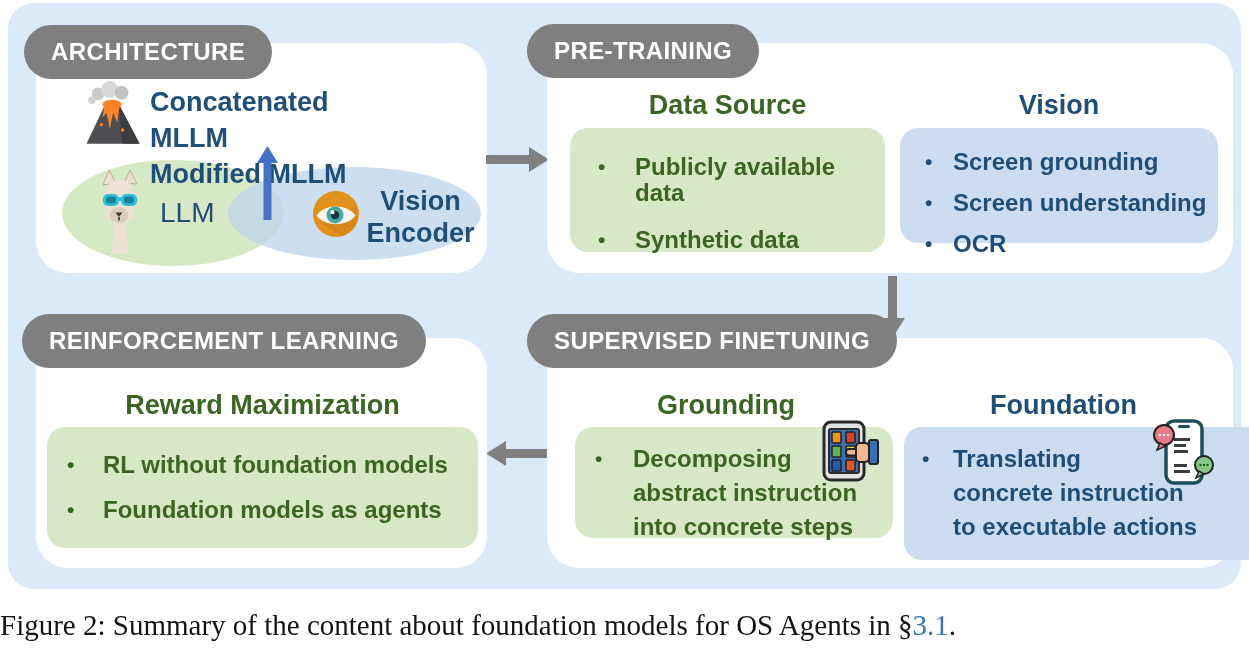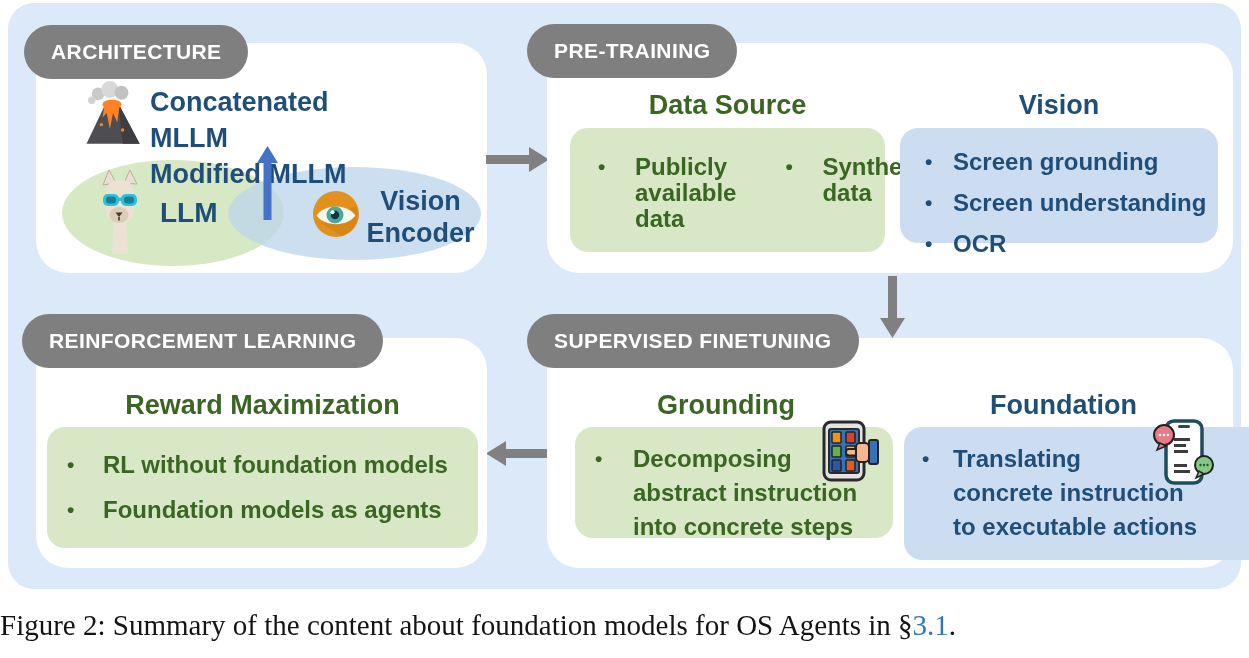--- a/index.html
+++ b/index.html
@@ -16,40 +16,40 @@
          font-family:"Liberation Sans",sans-serif;overflow:hidden;}
   .bg{position:absolute;left:8px;top:3px;width:1233px;height:586px;
       background:var(--diagram-bg);border-radius:26px;}
   .panel{position:absolute;background:var(--panel-bg);border-radius:32px;}
   .p-arch{left:36px;top:43px;width:451px;height:230px;}
   .p-pre{left:547px;top:43px;width:686px;height:230px;}
   .p-rl{left:36px;top:338px;width:451px;height:230px;}
   .p-sft{left:547px;top:338px;width:686px;height:230px;}
   .pill{position:absolute;height:54px;background:var(--pill-bg);color:var(--pill-text);
         border-radius:27px;display:flex;align-items:center;justify-content:center;
-        font-weight:700;font-size:21px;letter-spacing:.4px;padding:0 27px;white-space:nowrap;}
+        font-weight:700;font-size:24px;letter-spacing:.4px;padding:0 27px;white-space:nowrap;}
   .pill-arch{left:24px;top:25px;}
   .pill-pre{left:527px;top:24px;}
   .pill-rl{left:22px;top:314px;}
   .pill-sft{left:527px;top:314px;}
   .heading{position:absolute;font-weight:700;font-size:27px;text-align:center;line-height:30px;white-space:nowrap;}
   .hg{color:var(--green-heading);} .hb{color:var(--navy-heading);}
   .mllm-title{position:absolute;left:150px;top:84px;width:245px;text-align:left;
               font-weight:700;font-size:27px;line-height:36px;color:var(--navy-heading);}
   .ellipse{position:absolute;border-radius:50%;}
   .ell-llm{left:62px;top:160px;width:222px;height:106px;background:var(--green-ellipse);}
   .ell-vis{left:228px;top:167px;width:253px;height:93px;background:var(--blue-ellipse);}
-  .llm-label{position:absolute;left:160px;top:197px;font-weight:700;font-size:28px;color:var(--navy-heading);}
+  .llm-label{position:absolute;left:160px;top:197px;font-weight:400;font-size:28px;color:var(--navy-heading);}
   .vis-label{position:absolute;left:363px;top:185px;width:115px;text-align:center;
              font-weight:700;font-size:27px;line-height:32px;color:var(--navy-heading);}
   .box{position:absolute;border-radius:18px;}
   .box-green{background:var(--green-box);}
   .box-blue{background:var(--blue-box);}
   .b-ds{left:570px;top:128px;width:315px;height:124px;padding:26px 0 0 0;box-sizing:border-box;
-        display:flex;flex-direction:row;gap:21px;}
+        display:flex;flex-direction:column;gap:21px;}
   .b-tasks{left:900px;top:128px;width:318px;height:115px;padding:17px 0 0 0;box-sizing:border-box;
         display:flex;flex-direction:column;gap:8px;}
   .b-rl{left:47px;top:427px;width:431px;height:121px;padding:25px 0 8px 0;box-sizing:border-box;
         display:flex;flex-direction:column;gap:19px;}
   .b-gr{left:567px;top:427px;width:318px;height:111px;padding:15px 0 0 0;box-sizing:border-box;margin-left:8px;}
   .b-nav{left:904px;top:427px;width:360px;height:133px;padding:15px 0 0 0;box-sizing:border-box;}
   .brow{display:flex;font-weight:700;font-size:24px;line-height:26px;}
   .brow::before{content:"\2022";flex:none;text-align:left;font-size:21px;line-height:26px;}
   .green-t{color:var(--green-heading);} .navy-t{color:var(--navy-heading);}
   .b-ds .brow{padding-left:28px;} .b-ds .brow::before{width:37px;}

